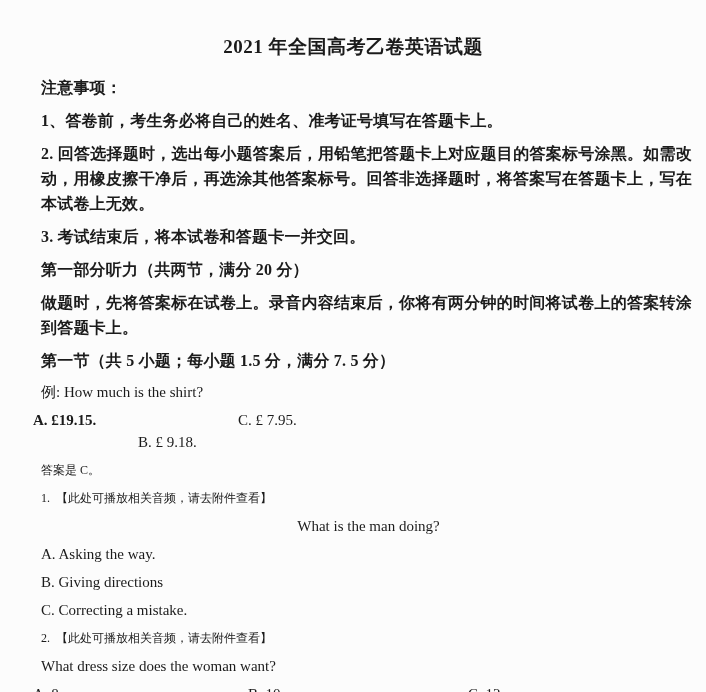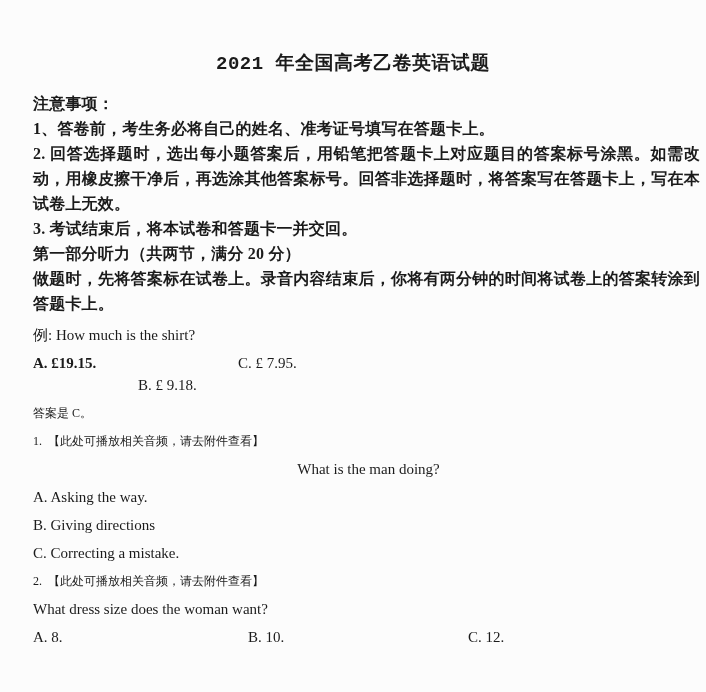--- a/index.html
+++ b/index.html
@@ -12,33 +12,32 @@
   }
   .page {
     width: 706px;
     height: 692px;
     box-sizing: border-box;
     color: #1b1b1b;
     font-family: "Liberation Serif", "DejaVu Serif", serif;
   }
   .title {
     margin: 0;
-    padding-top: 50px;
+    padding-top: 34px;
     text-align: center;
     font-size: 19px;
     font-weight: bold;
     letter-spacing: 0.5px;
-    font-family: Liberation Mono, monospace;
   }
   .content {
     margin-top: 15px;
     padding-left: 33px;
     padding-right: 6px;
   }
-  p { margin: 0; font-family: Liberation Serif, serif; }
+  p { margin: 8px; font-family: Liberation Serif, serif; }
   .cn {
     font-size: 16px;
     line-height: 25px;
     font-weight: bold;
     letter-spacing: 0.2px;
   }
   .just { text-align: justify; }
   .en-area {
     margin-top: 9px;
   }
@@ -71,20 +70,21 @@
     <div>
       <p class="cn">注意事项：</p>
       <p class="cn">1、答卷前，考生务必将自己的姓名、准考证号填写在答题卡上。</p>
       <p class="cn just">2. 回答选择题时，选出每小题答案后，用铅笔把答题卡上对应题目的答案标号涂黑。如需改动，用橡皮擦干净后，再选涂其他答案标号。回答非选择题时，将答案写在答题卡上，写在本试卷上无效。</p>
       <p class="cn">3. 考试结束后，将本试卷和答题卡一并交回。</p>
     </div>
 
     <div>
       <p class="cn">第一部分听力（共两节，满分 20 分）</p>
       <p class="cn just">做题时，先将答案标在试卷上。录音内容结束后，你将有两分钟的时间将试卷上的答案转涂到答题卡上。</p>
+      <p class="cn">第一节（共 5 小题；每小题 1.5 分，满分 7. 5 分）</p>
     </div>
 
     <div class="en-area">
 
       <div>
         <p class="ln">例: How much is the shirt?</p>
         <div class="ln opt-row opt-row-example">
           <span class="opt-col-0">A. £19.15.</span>
           <span class="opt-col-1">B. £ 9.18.</span>
           <span class="opt-col-2">C. £ 7.95.</span>

